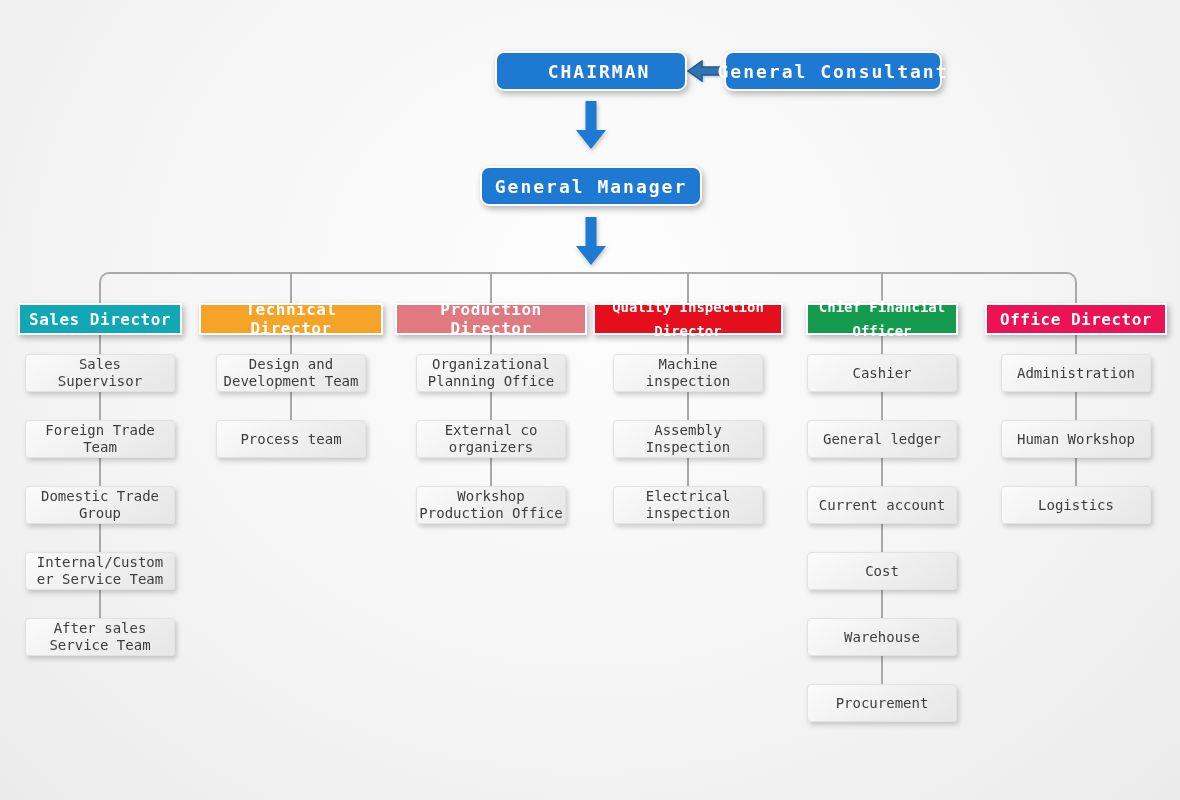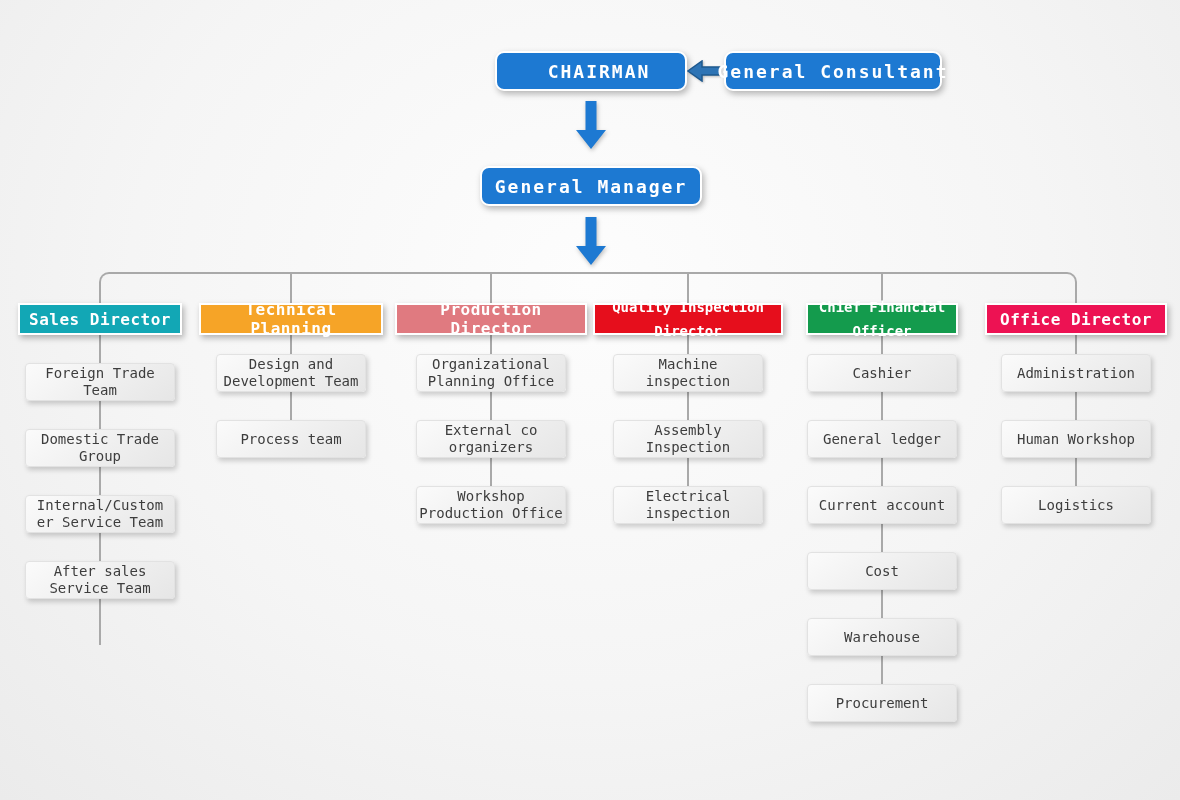--- a/index.html
+++ b/index.html
@@ -79,32 +79,34 @@
   <div class="trunk"></div>
   <div class="drop" style="left:290px"></div>
   <div class="drop" style="left:490px"></div>
   <div class="drop" style="left:687px"></div>
   <div class="drop" style="left:881px"></div>
 
   <div id="columns">
       <div class="column" style="left: 18px; width: 164px;">
         <div class="vline" style="height: 342px;"></div>
         <div class="header" style="background: rgb(18, 167, 181);">Sales Director</div>
+        <div class="child first">Sales
+Supervisor</div>
         <div class="child">Foreign Trade
 Team</div>
         <div class="child">Domestic Trade
 Group</div>
         <div class="child">Internal/Custom
 er Service Team</div>
         <div class="child">After sales
 Service Team</div>
       </div>
       <div class="column" style="left: 199px; width: 184px;">
         <div class="vline" style="height: 144px;"></div>
-        <div class="header" style="background: rgb(246, 164, 39);">Technical Planning</div>
+        <div class="header" style="background: rgb(246, 164, 39);">Technical Director</div>
         <div class="child first">Design and
 Development Team</div>
         <div class="child">Process team</div>
       </div>
       <div class="column" style="left: 395px; width: 192px;">
         <div class="vline" style="height: 210px;"></div>
         <div class="header" style="background: rgb(224, 122, 128);">Production Director</div>
         <div class="child first">Organizational
 Planning Office</div>
         <div class="child">External co

